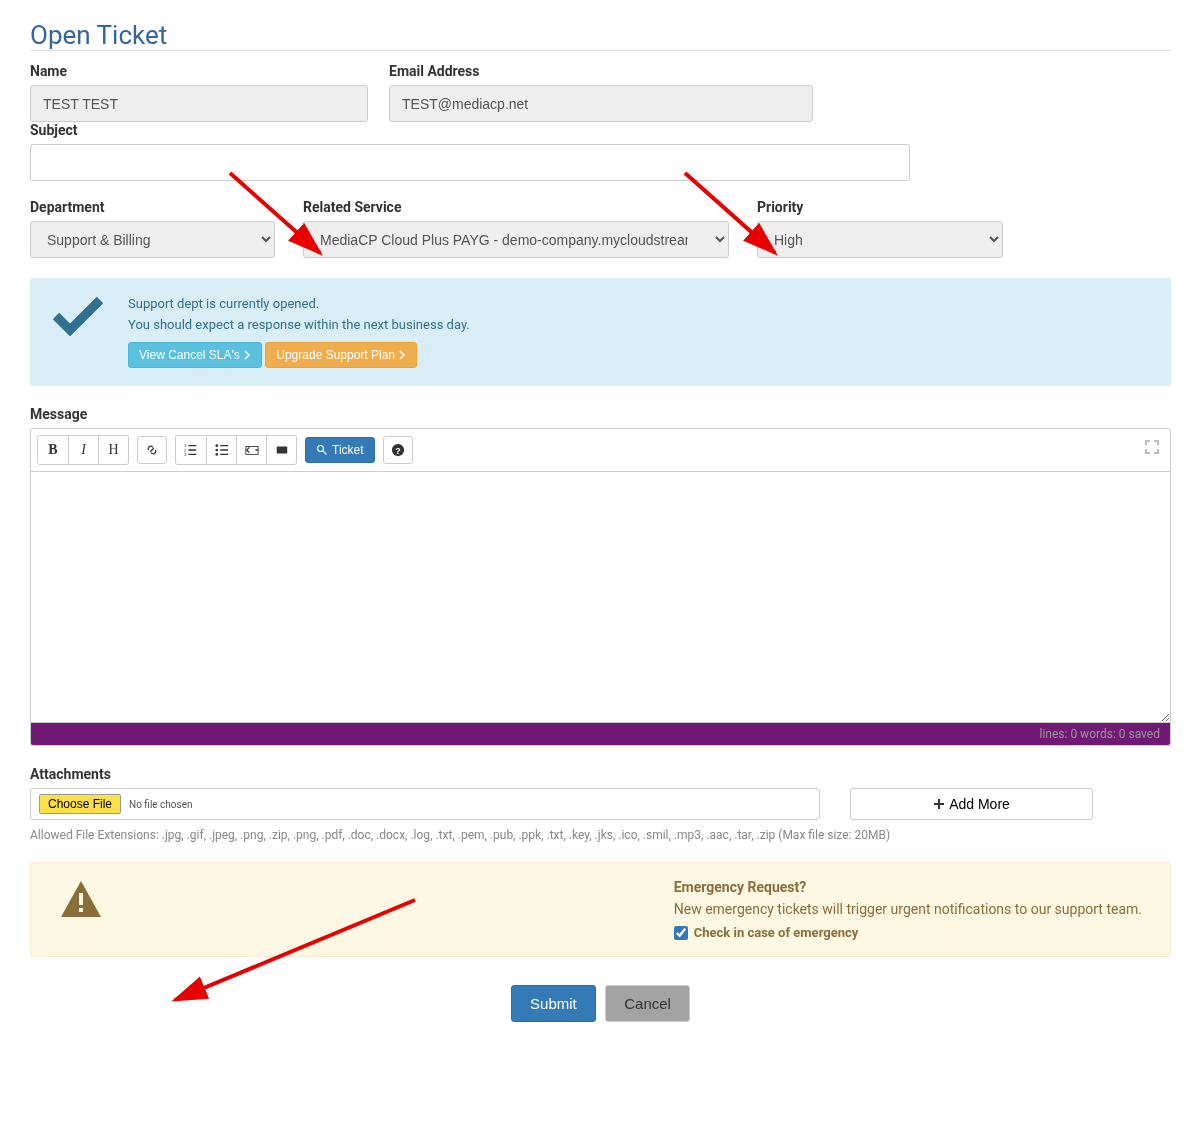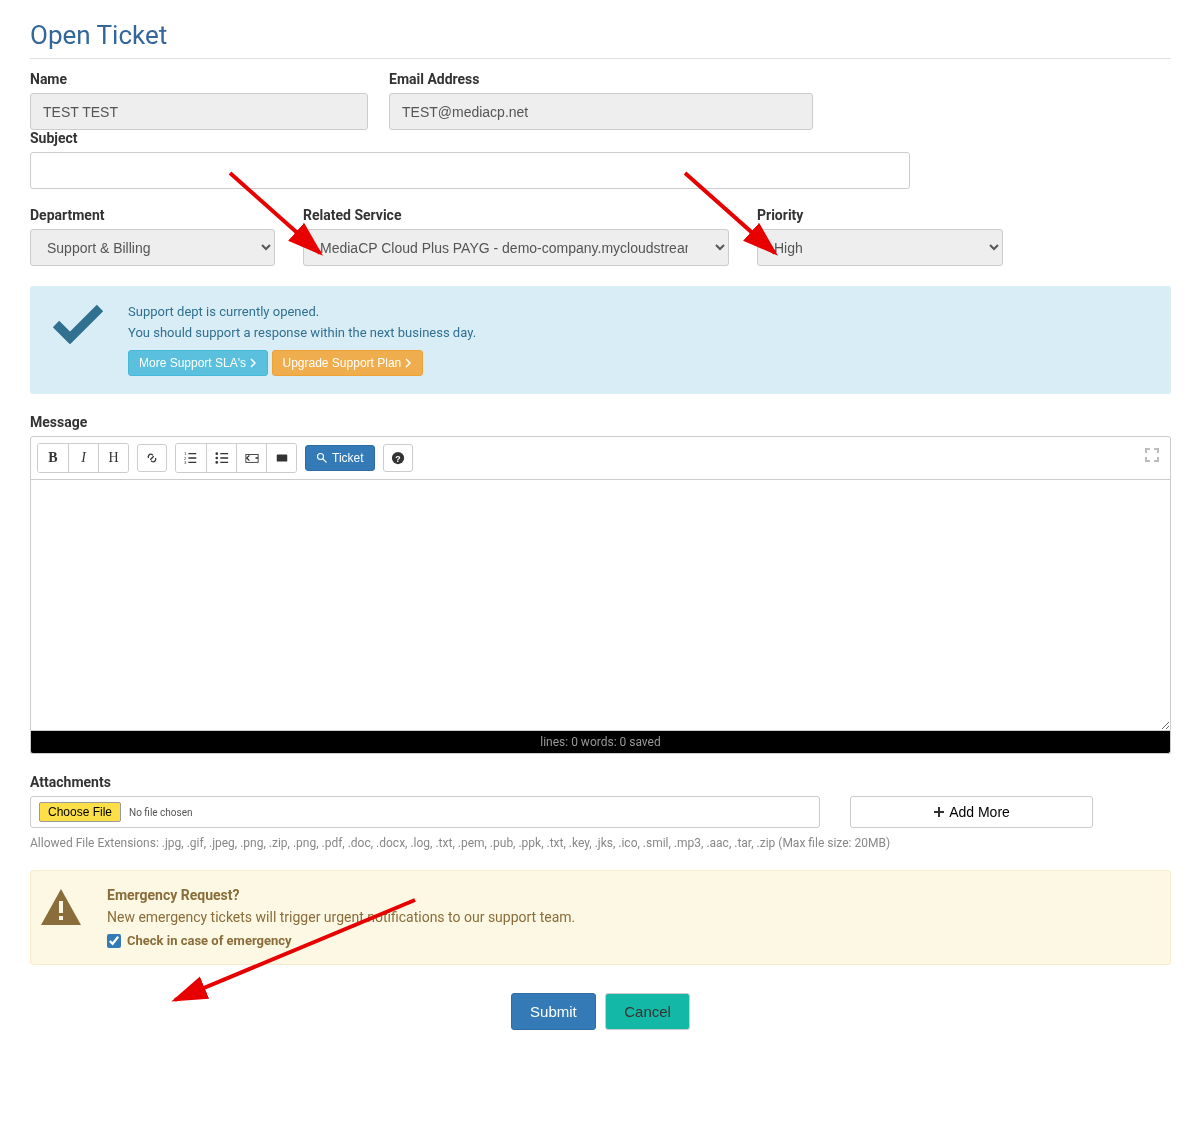--- a/index.html
+++ b/index.html
@@ -1,17 +1,17 @@
 <!DOCTYPE html>
 <html><head>
 <meta charset="utf-8">
 <style>
 * { box-sizing: border-box; margin: 0; padding: 0; }
 body { font-family: -apple-system, BlinkMacSystemFont, "Segoe UI", Roboto, "Helvetica Neue", Arial, sans-serif; font-size: 14px; color: #333; background: #fff; padding: 20px 30px; }
-.page-title { font-size: 26px; font-weight: 400; color: #336699; margin-bottom: 12px; padding-bottom: 8px; border-bottom: 1px solid #e0e0e0; }
+.page-title { font-size: 26px; font-weight: 400; color: #336699; margin-bottom: 12px; border-bottom: 1px solid #e0e0e0; }
 .form-row { display: flex; gap: 21px; }
 .form-group { flex: 1; }
 .form-label { display: block; font-weight: 700; color: #333; margin-bottom: 6px; font-size: 14px; }
 .form-control { width: 100%; padding: 7px 12px; font-size: 14px; border: 1px solid #ccc; border-radius: 3px; background: #fff; color: #555; height: 37px; }
 .form-control:read-only, .form-control[disabled] { background: #eee; color: #555; }
 .subject-group { margin-bottom: 18px; }
 .subject-group .form-control { max-width: 880px; }
 .three-col { display: flex; gap: 28px; margin-bottom: 20px; }
 .three-col .col-dept { width: 245px; }
 .three-col .col-service { width: 426px; }
@@ -20,40 +20,40 @@
 .alert-info-box { background: #d9edf7; border-radius: 3px; padding: 18px 22px; margin-bottom: 20px; display: flex; gap: 24px; }
 .alert-info-box .check-icon { flex-shrink: 0; color: #31708f; }
 .alert-info-box .content { flex: 1; }
 .alert-info-box h4 { font-size: 15px; font-weight: 700; color: #31708f; margin-bottom: 6px; }
 .alert-info-box p { color: #31708f; font-size: 13px; margin-bottom: 6px; }
 .alert-info-box .buttons { margin-top: 10px; }
 .btn { display: inline-flex; align-items: center; padding: 6px 12px; font-size: 13px; border-radius: 3px; border: 1px solid transparent; cursor: pointer; text-decoration: none; gap: 4px; }
 .btn-cyan { background: #5bc0de; color: #fff; border-color: #46b8da; }
 .btn-orange { background: #f0ad4e; color: #fff; border-color: #eea236; }
 .btn-primary { background: #337ab7; color: #fff; border-color: #2e6da4; }
-.btn-default { background: #14b8a6; color: #333; border-color: #ccc; }
+.btn-default { background: #a3a3a3; color: #333; border-color: #ccc; }
 .btn-sm { padding: 5px 10px; font-size: 12px; }
 .btn-lg { padding: 9px 18px; font-size: 15px; }
 .editor-wrapper { border: 1px solid #ccc; border-radius: 3px 3px 0 0; margin-top: 6px; }
 .toolbar { display: flex; align-items: center; padding: 6px; border-bottom: 1px solid #ccc; gap: 8px; position: relative; }
 .tb-group { display: flex; border: 1px solid #ccc; border-radius: 3px; overflow: hidden; }
 .tb-btn { width: 30px; height: 28px; display: flex; align-items: center; justify-content: center; background: #fff; border: none; cursor: pointer; color: #333; font-size: 14px; }
 .tb-btn + .tb-btn { border-left: 1px solid #ccc; }
 .tb-single { border: 1px solid #ccc; border-radius: 3px; width: 30px; height: 28px; display: flex; align-items: center; justify-content: center; background: #fff; cursor: pointer; }
 .preview-btn { background: #337ab7; color: #fff; border: 1px solid #2e6da4; border-radius: 3px; padding: 5px 10px; font-size: 12px; display: inline-flex; align-items: center; gap: 4px; cursor: pointer; }
 .expand-icon { position: absolute; right: 10px; top: 10px; color: #bbb; cursor: pointer; }
 .editor-area { width: 100%; min-height: 250px; border: none; padding: 10px; resize: vertical; font-family: inherit; font-size: 14px; outline: none; display: block; }
-.editor-status { background: #000000; border: 1px solid #ccc; border-top: none; border-radius: 0 0 3px 3px; padding: 4px 10px; text-align: center; font-size: 12px; color: #999; margin-bottom: 20px; }
+.editor-status { background: #701a75; border: 1px solid #ccc; border-top: none; border-radius: 0 0 3px 3px; padding: 4px 10px; text-align: right; font-size: 12px; color: #999; margin-bottom: 20px; }
 .attach-row { display: flex; gap: 30px; margin-bottom: 8px; }
 .attach-input-wrap { flex: 1; border: 1px solid #ccc; border-radius: 3px; padding: 5px 8px; display: flex; align-items: center; gap: 8px; max-width: 790px; }
 .file-btn { border: 1px solid #999; background: #fde047; padding: 2px 8px; font-size: 12px; cursor: pointer; border-radius: 2px; }
 .file-text { color: #555; font-size: 10px; }
 .add-more { width: 243px; border: 1px solid #ccc; border-radius: 3px; background: #fff; padding: 7px; font-size: 14px; cursor: pointer; display: inline-flex; align-items: center; justify-content: center; gap: 4px; }
 .hint { font-size: 12px; color: #888; margin-bottom: 20px; }
-.alert-warning-box { background: #fcf8e3; border: 1px solid #faebcc; border-radius: 3px; padding: 16px 8px; display: flex; gap: 24px; margin-bottom: 28px; }
+.alert-warning-box { background: #fcf8e3; border: 1px solid #faebcc; border-radius: 3px; padding: 16px 28px; display: flex; gap: 24px; margin-bottom: 28px; justify-content: space-between; }
 .alert-warning-box .warn-icon { color: #8a6d3b; flex-shrink: 0; }
 .alert-warning-box .content h4 { color: #8a6d3b; font-weight: 700; font-size: 14px; margin-bottom: 6px; }
 .alert-warning-box .content p { color: #8a6d3b; font-size: 14px; margin-bottom: 8px; }
 .check-row { display: flex; align-items: center; gap: 6px; }
 .check-row input[type="checkbox"] { accent-color: #337ab7; width: 14px; height: 14px; }
 .check-row label { color: #8a6d3b; font-weight: 700; font-size: 13px; cursor: pointer; }
 .submit-row { text-align: center; margin-bottom: 20px; }
 .submit-row .btn { margin: 0 3px; }
 .arrow { position: absolute; pointer-events: none; z-index: 50; }
 .container { position: relative; }
@@ -104,24 +104,24 @@
   </div>
 
   <div class="alert-info-box">
     <div class="check-icon">
       <svg class="icon-svg" width="52" height="40" viewBox="0 0 52 40">
           <path d="M4 20 L18 34 L48 4" stroke="#31708f" stroke-width="9" fill="none" stroke-linecap="butt"></path>
         </svg>
     </div>
     <div class="content">
       <p>Support dept is currently opened.</p>
-      <p>You should support a response within the next business day.</p>
+      <p>You should expect a response within the next business day.</p>
       <div class="buttons">
         <button class="btn btn-cyan btn-sm">
-          <span>More Support SLA's</span>
+          <span>View Cancel SLA's</span>
           <svg width="7" height="10" viewBox="0 0 7 10">
               <path d="M1 1 L5 5 L1 9" stroke="#fff" stroke-width="1.5" fill="none"></path>
             </svg>
         </button>
         <button class="btn btn-orange btn-sm">
           <span>Upgrade Support Plan</span>
           <svg width="7" height="10" viewBox="0 0 7 10">
               <path d="M1 1 L5 5 L1 9" stroke="#fff" stroke-width="1.5" fill="none"></path>
             </svg>
         </button>

